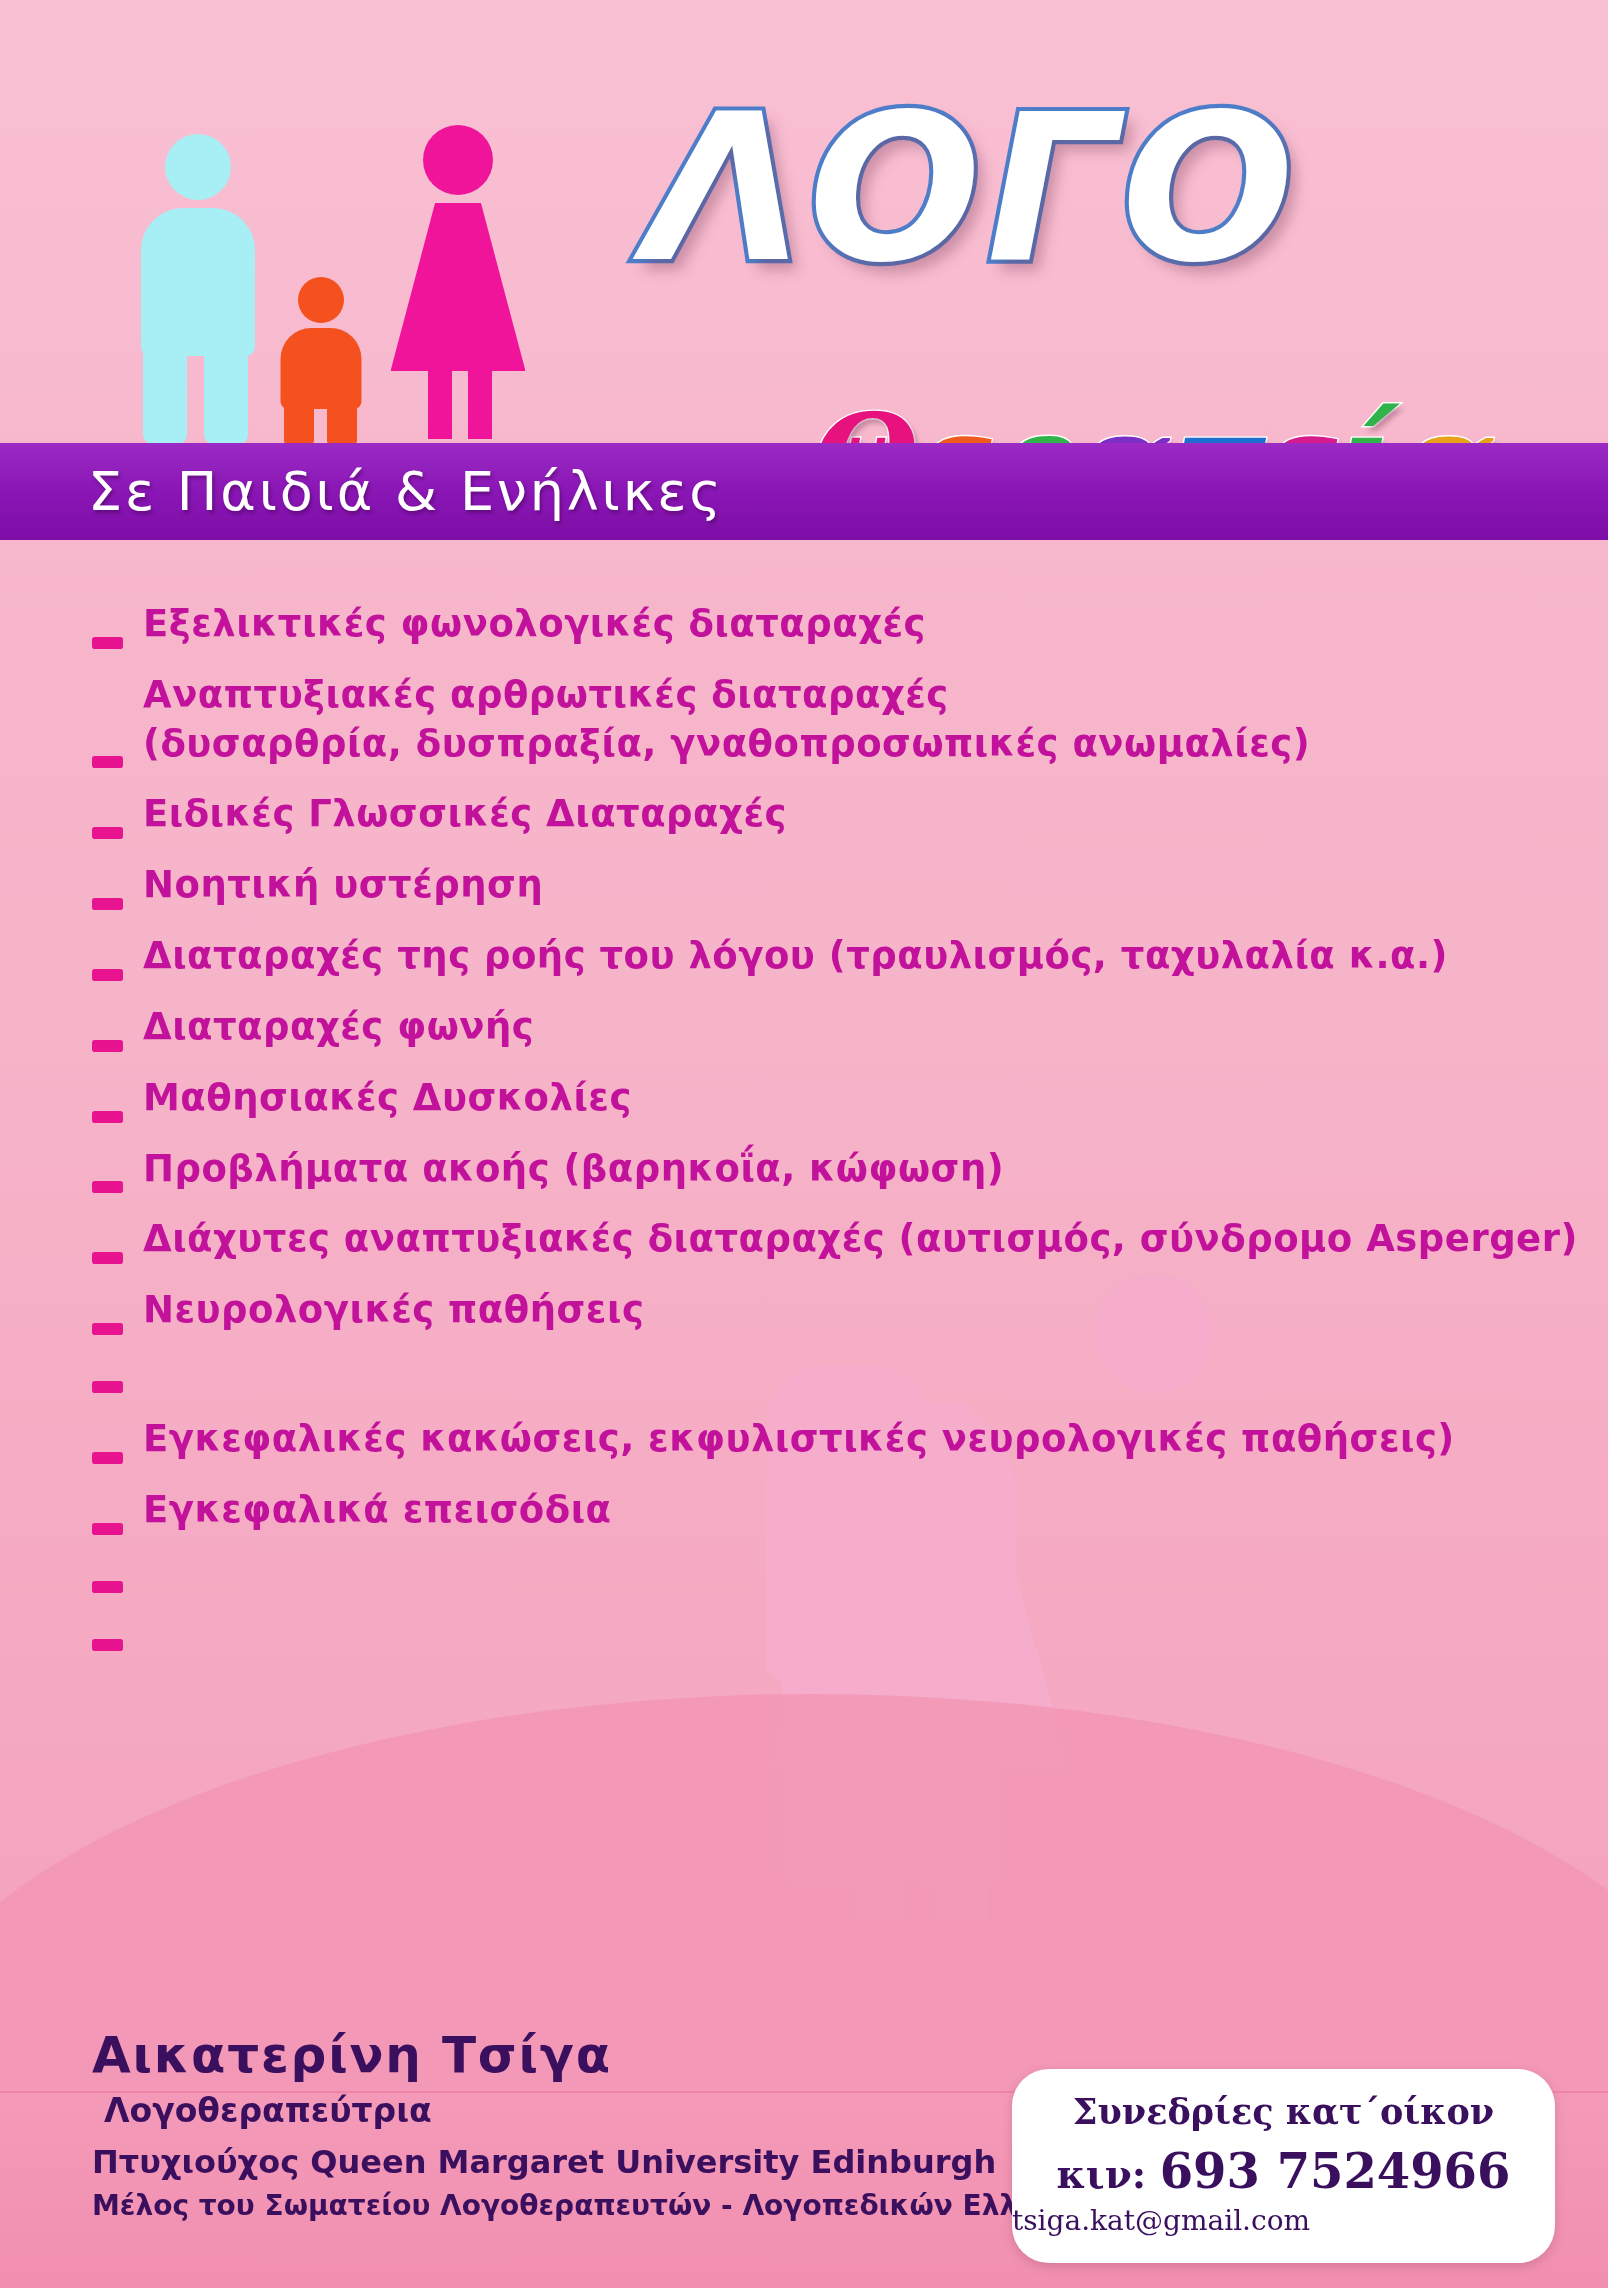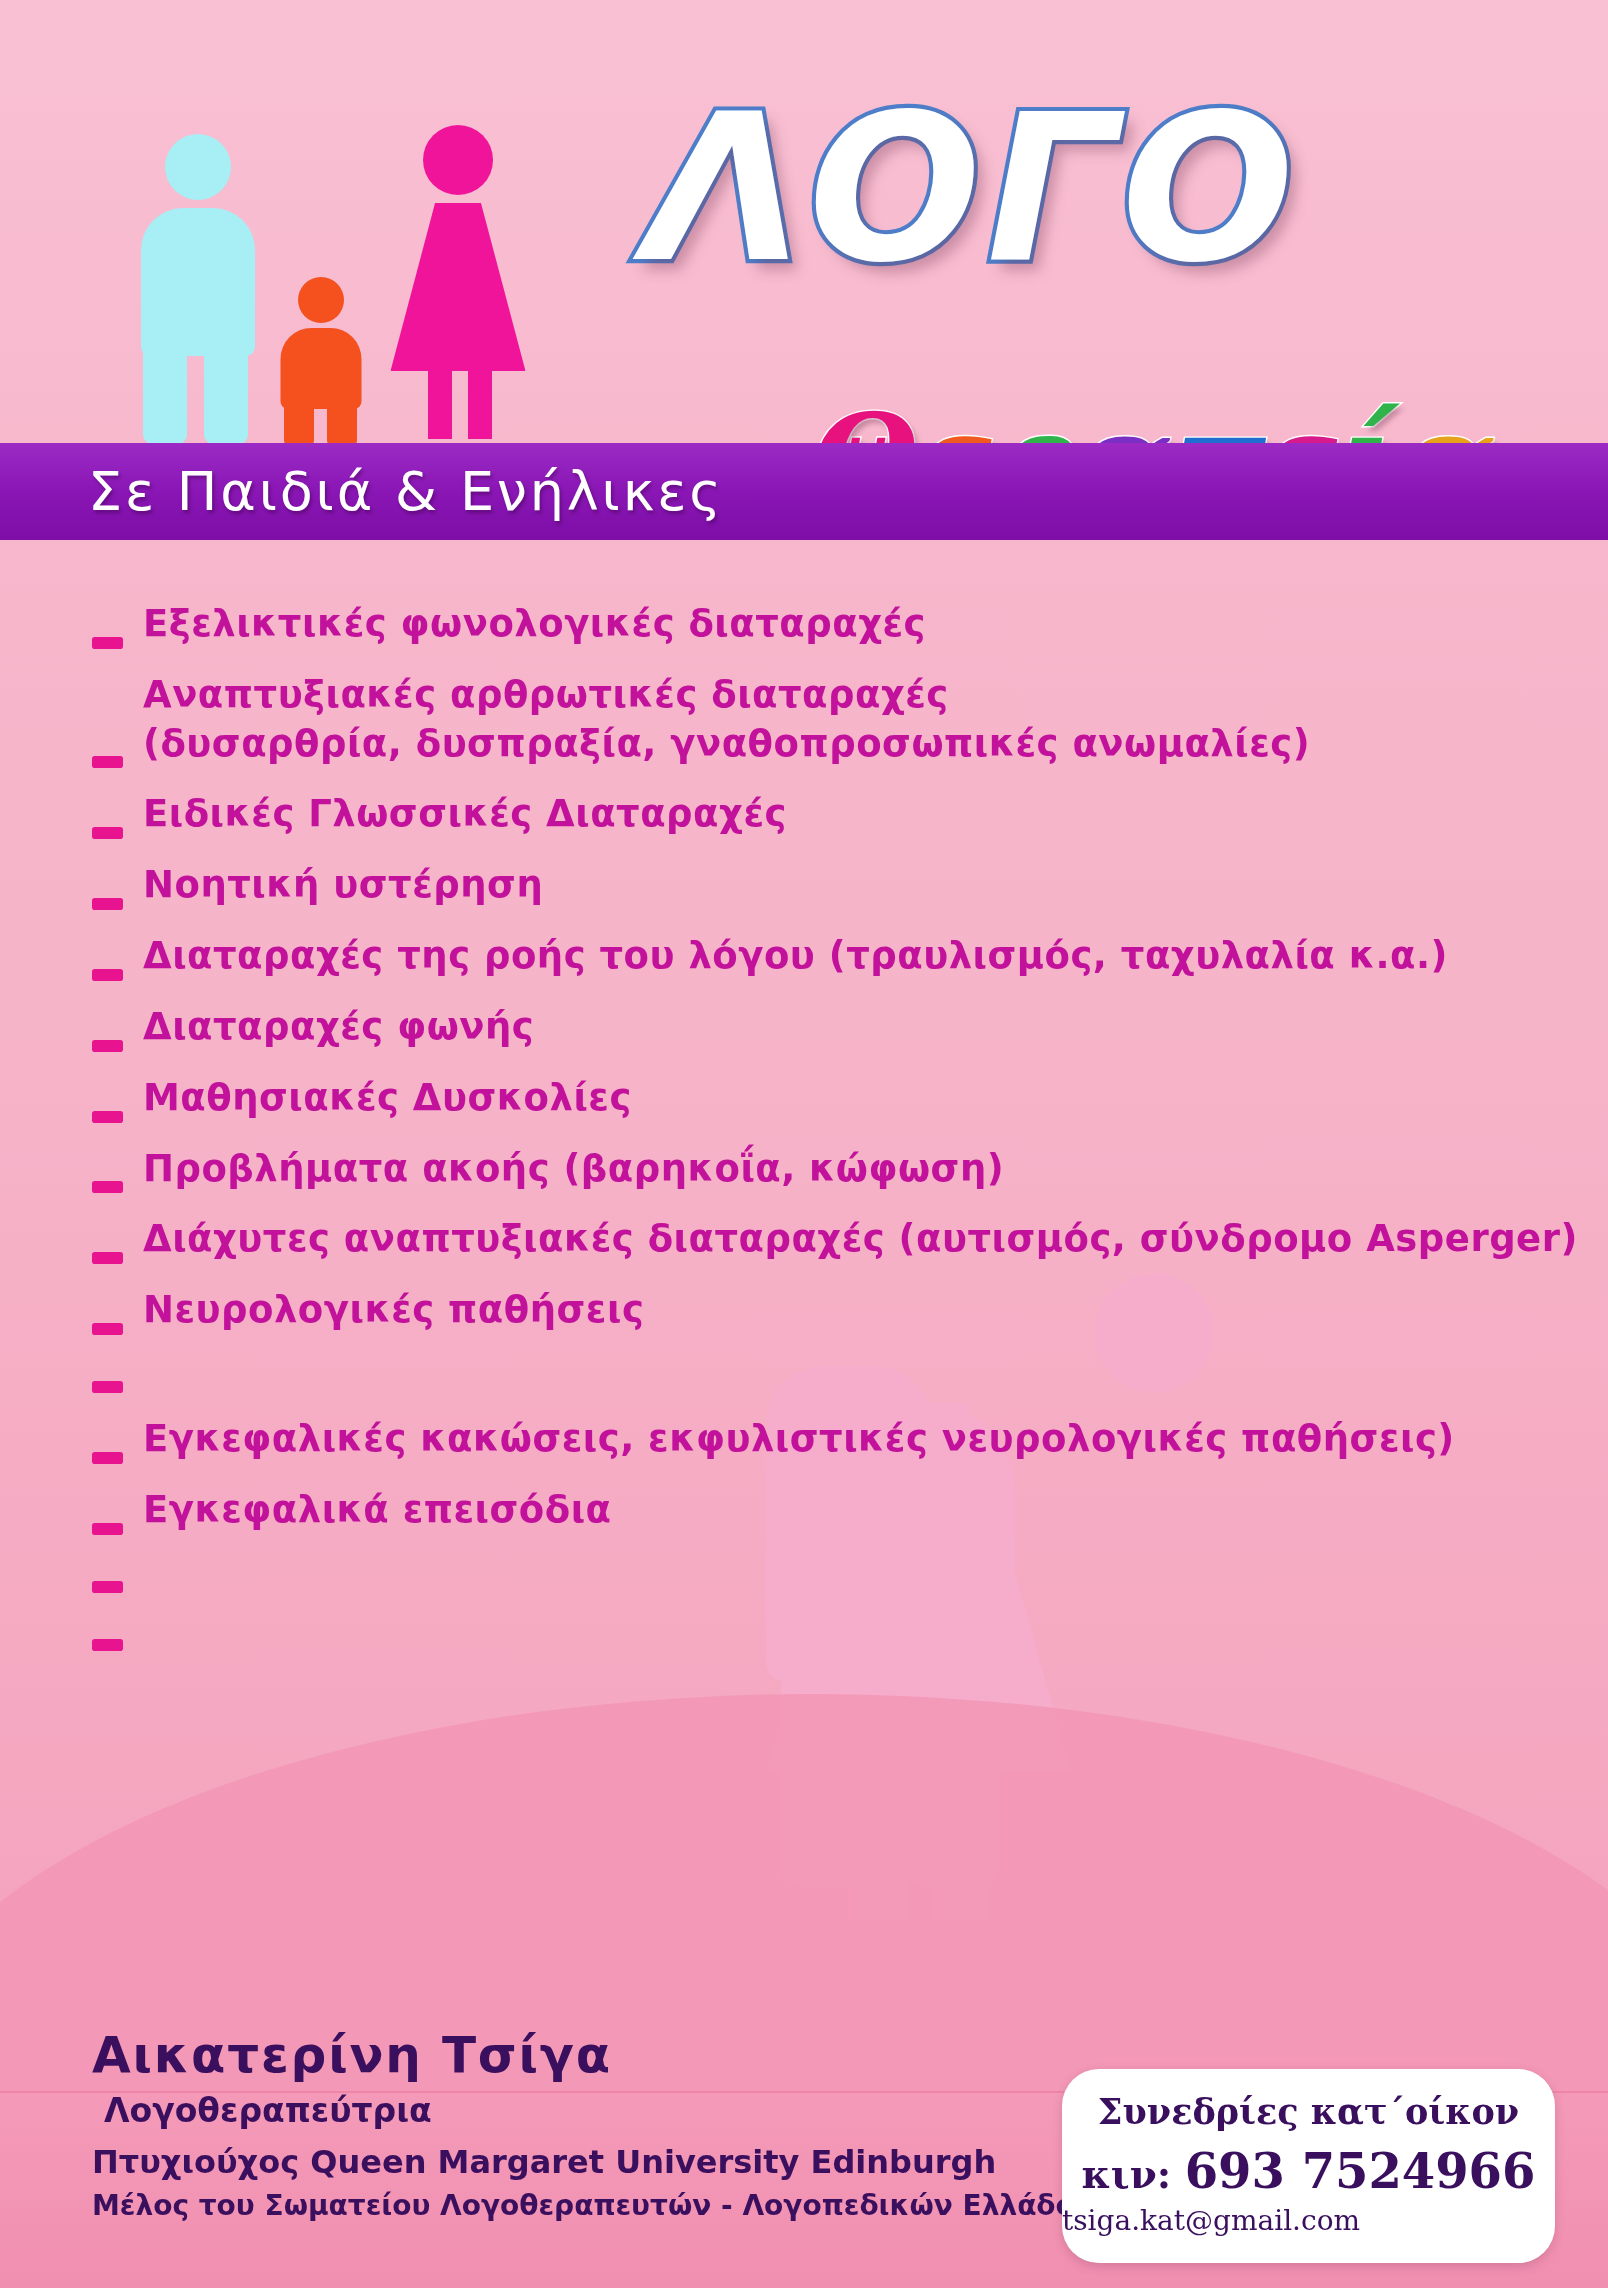--- a/index.html
+++ b/index.html
@@ -234,21 +234,21 @@
     left: 92px; top: 2189px;
     font-size: 28px;
     font-weight: bold;
     color: #3a0f5e;
   }
 
   .contact-box {
     position: absolute;
     right: 54px;
     bottom: 26px;
-    width: 493px;
+    width: 543px;
     height: 194px;
     background: #ffffff;
     border-radius: 37px;
     box-shadow: 0 3.7px 9.2px rgba(130,60,95,.25);
   }
   .contact-line1 {
     position: absolute; left: 0; top: 22px; width: 100%;
     text-align: center;
     font-size: 35px; font-weight: bold; color: #3a0f5e;
     font-family: "DejaVu Serif", serif;

